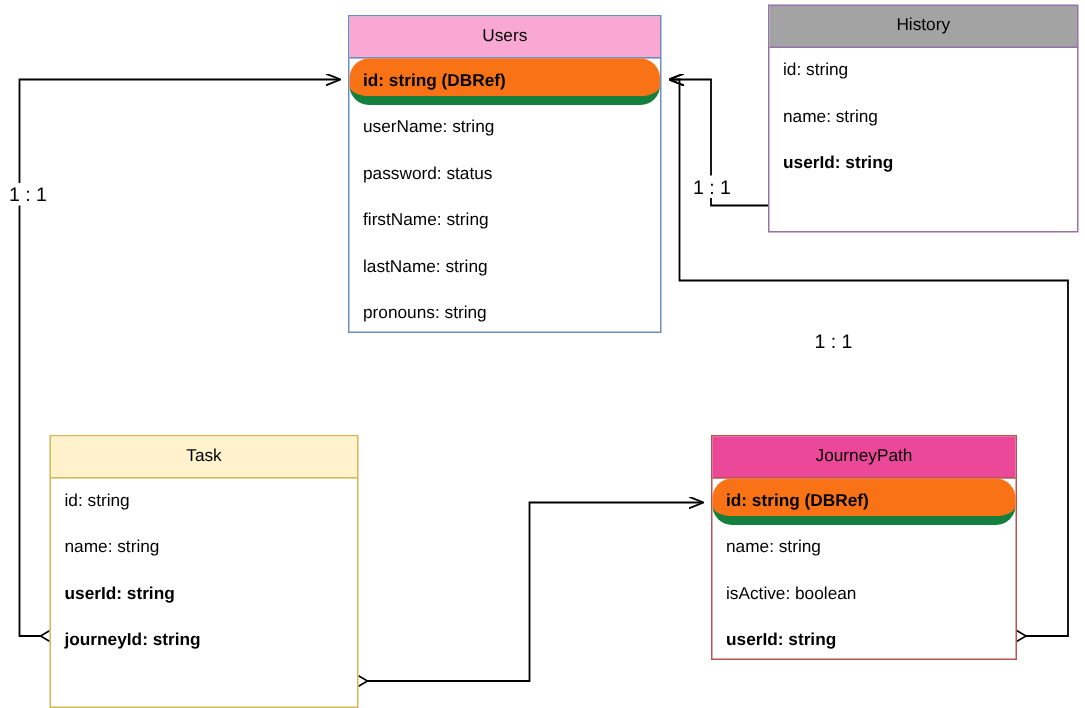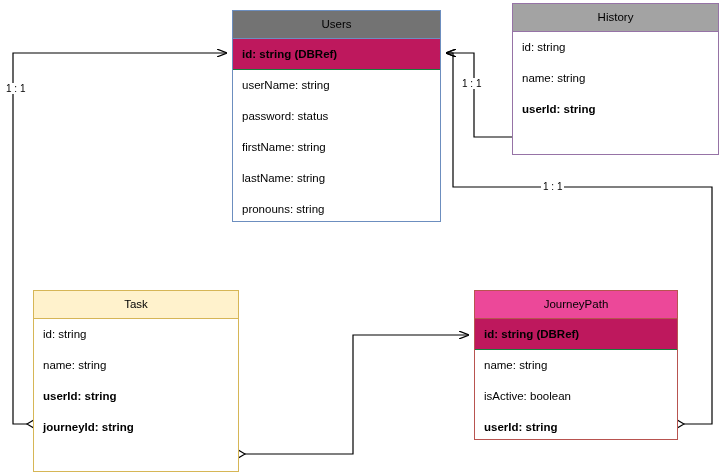--- a/index.html
+++ b/index.html
@@ -31,47 +31,49 @@
   .entity .row{
     box-sizing:border-box;
     height:31px;
     line-height:30px;
     padding-left:9px;
     font-size:11.5px;
     color:#000;
     white-space:nowrap;
   }
   .entity .row.pk{
-    background:#be185d;
+    background:#f97316;
     font-weight:bold;
-    border-bottom:1px solid #15803d;
+    border-bottom:6px solid #15803d;
+    border-radius:13px;
   }
   .entity .row.fk{font-weight:bold;}
 
   
   #ent-users{border-color:#6c8ebf;}
-  #ent-users .hdr{background:#737373;border-bottom:1px solid #6c8ebf;}
+  #ent-users .hdr{background:#f9a8d4;border-bottom:1px solid #6c8ebf;}
   
   #ent-history{border-color:#9673a6;}
   #ent-history .hdr{background:#a3a3a3;border-bottom:1px solid #9673a6;}
   
   #ent-task{border-color:#d6b656;}
   #ent-task .hdr{background:#fff2cc;border-bottom:1px solid #d6b656;}
   
   #ent-journeypath{border-color:#b85450;}
   #ent-journeypath .hdr{background:#ec4899;border-bottom:1px solid #b85450;}
 
   .edge-label{
     position:absolute;
-    font-size:10px;
+    font-size:13px;
     color:#000;
     background:#ffffff;
     padding:0 2px;
     white-space:nowrap;
     font-family:"Liberation Sans", sans-serif;
+    margin-top:39px;
   }
 </style>
 </head>
 <body>
 
 <div id="canvas">
 
   <svg class="edges" viewBox="0 0 723 472" width="723" height="472">
     <defs>
       <marker id="arrowhead" markerWidth="10" markerHeight="8" refX="9" refY="4" orient="auto" markerUnits="userSpaceOnUse">

